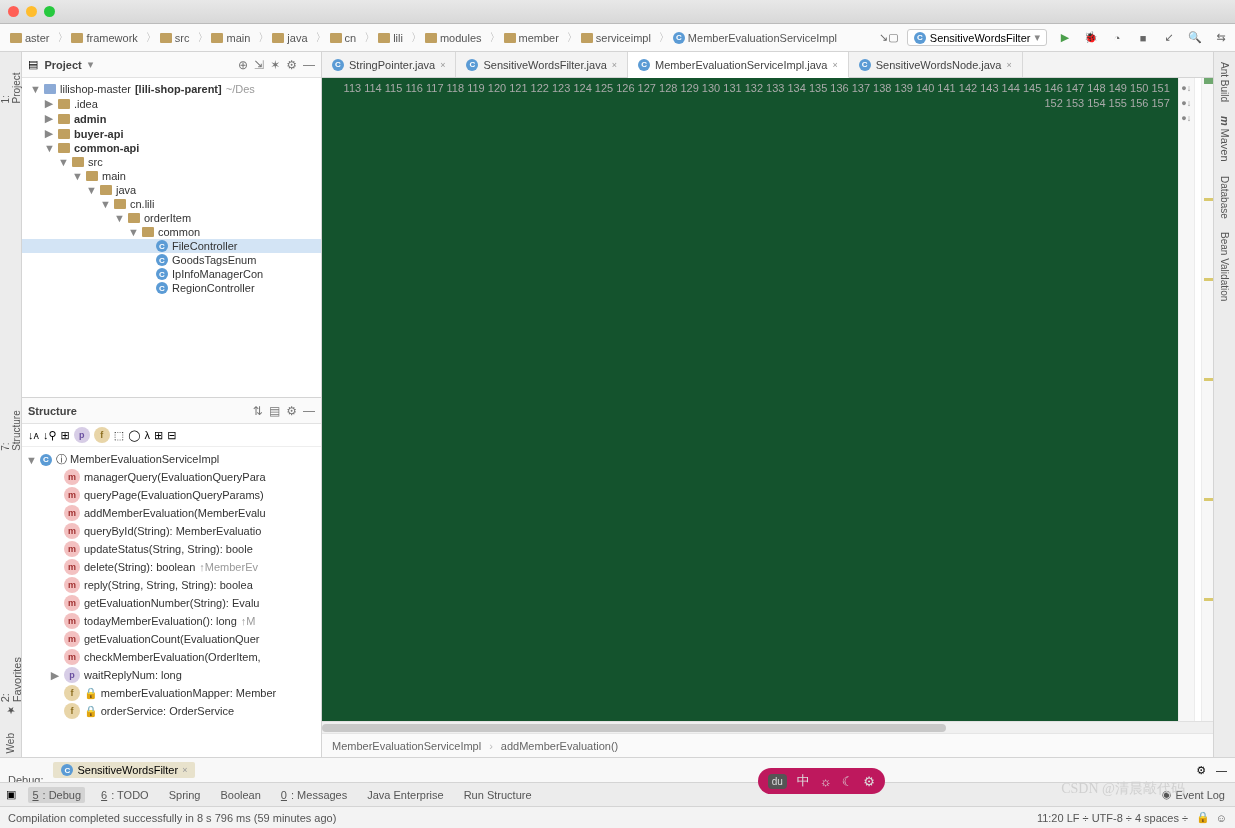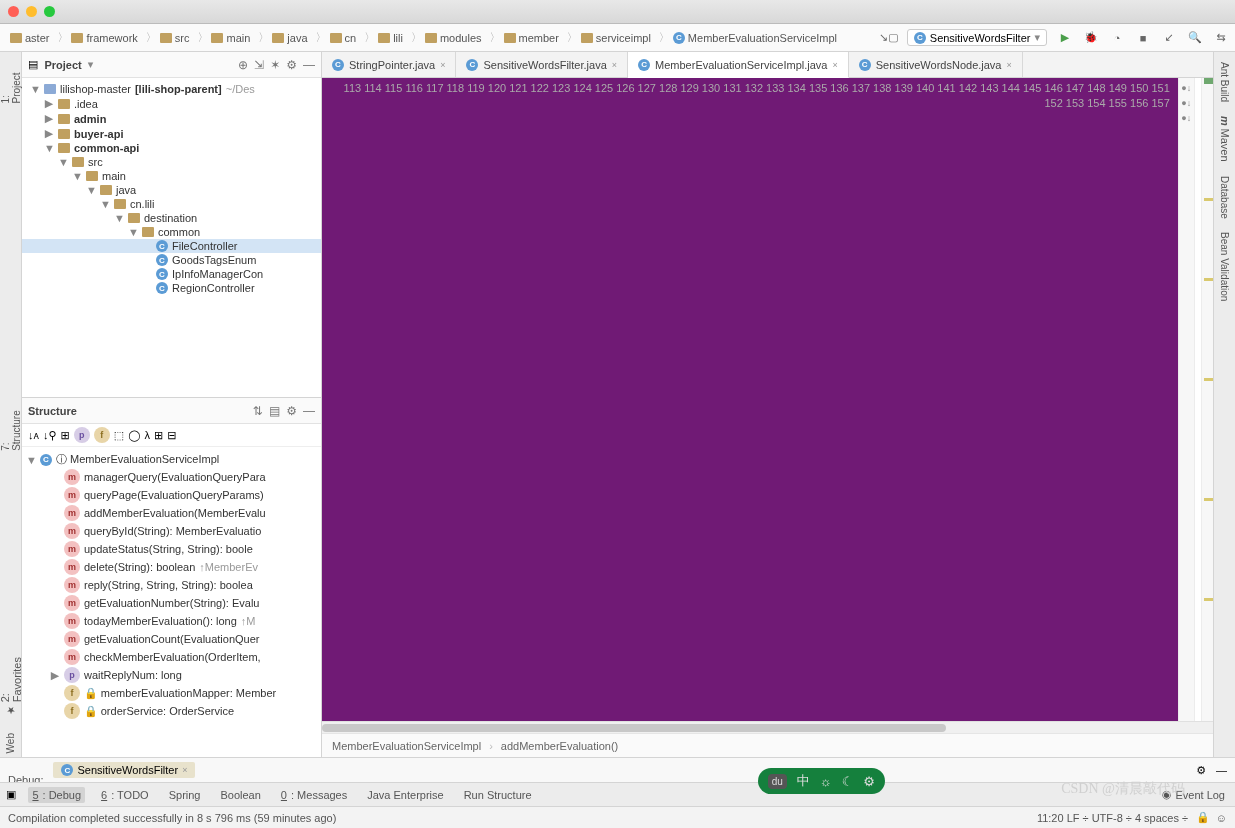--- a/index.html
+++ b/index.html
@@ -38,39 +38,39 @@
 .structure { border-top:1px solid #d4d4d4; display:flex; flex-direction:column; height:360px;}
 .toolbar-row { display:flex; gap:4px; padding:3px 6px; border-bottom:1px solid #eee; align-items:center;}
 .tb { width:16px; height:16px; border-radius:50%; display:inline-flex; align-items:center; justify-content:center; font-size:9px; font-weight:bold;}
 .tb.m{background:#f3c1c1;color:#a03030}.tb.f{background:#e8d5a8;color:#8a6d1e}.tb.p{background:#d7cde6;color:#6a4fa0}
 .editor { flex:1; display:flex; flex-direction:column; background:#fff; }
 .tabs { height:26px; display:flex; border-bottom:1px solid #d4d4d4; background:#f3f3f3; }
 .tab { padding:4px 10px; display:flex; align-items:center; gap:5px; border-right:1px solid #d8d8d8; color:#444; cursor:pointer; }
 .tab.active { background:#fff; border-bottom:1px solid #fff; margin-bottom:-1px; }
 .tab .x { color:#999; font-size:9px; }
 .code-area { flex:1; display:flex; overflow:hidden; font-family:Menlo,Consolas,monospace; font-size:12px; }
-.gutter-num { background:#701a75; color:#aaa; text-align:right; padding:3px 8px 0 14px; line-height:15px; border-right:1px solid #ececec; user-select:none;}
+.gutter-num { background:#14532d; color:#aaa; text-align:right; padding:3px 8px 0 14px; line-height:15px; border-right:1px solid #ececec; user-select:none;}
 .gutter-mark { width:18px; background:#f7f7f7; border-right:1px solid #ececec; line-height:15px; font-size:9px; color:#888; text-align:center; padding-top:3px;}
 .code { flex:1; padding:3px 0 0 6px; line-height:15px; white-space:pre; overflow:auto; position:relative; }
 .bc-editor { height:24px; border-top:1px solid #e5e5e5; display:flex; align-items:center; padding:0 10px; gap:8px; color:#666; background:#fafafa;}
 .scroll-h { height:12px; background:#f0f0f0; border-top:1px solid #e0e0e0; position:relative;}
 .scroll-thumb { position:absolute; height:8px; top:2px; background:#c8c8c8; border-radius:4px; }
 .right-strip { width:14px; background:#f7f7f7; border-left:1px solid #ececec; position:relative;}
 .mark-y { position:absolute; left:2px; width:10px; height:3px; background:#d9c96e; }
 .mark-g { position:absolute; left:2px; width:10px; height:6px; background:#6fa86f; top:0;}
 .debug-bar { height:25px; background:#f8f8f8; border-top:1px solid #d4d4d4; display:flex; align-items:center; padding:0 8px; gap:10px;}
 .debug-bar .lbl { color:#555;margin-top:20px; }
 .debug-tab { background:#e8e2cc; padding:2px 8px; border-radius:2px; display:flex; align-items:center; gap:4px;}
 .bottom-tabs { height:24px; background:#ececec; border-top:1px solid #d4d4d4; display:flex; align-items:center; padding:0 6px; gap:12px; }
 .btab { display:flex; align-items:center; gap:4px; color:#555; padding:2px 4px;}
 .btab.active { background:#d3d3d3; border-radius:2px; }
 .status { height:22px; background:#f3f3f3; border-top:1px solid #d4d4d4; display:flex; align-items:center; padding:0 8px; color:#555; font-size:10px;}
 .status .mid{flex:1}
 .watermark { position:absolute; right:50px; bottom:30px; color:#d0d0d0; font-size:14px; font-family:"Microsoft YaHei"; pointer-events:none;}
-.float-pill { position:absolute; bottom:34px; right:350px; background:#15803d; border-radius:16px; padding:4px 10px; display:flex; gap:10px; align-items:center; color:#ddd;}
+.float-pill { position:absolute; bottom:34px; right:350px; background:#be185d; border-radius:16px; padding:4px 10px; display:flex; gap:10px; align-items:center; color:#ddd;}
 .float-pill span{font-size:13px}
 </style>
 </head>
 <body>
 
 <div class="titlebar">
   <div class="dots">
     <div class="dot r"></div>
     <div class="dot y"></div>
     <div class="dot g"></div>
@@ -182,21 +182,21 @@
         <div class="tree-row">
           <span class="indent" style="width:70px"></span>
           <span class="tw">▼</span>
           <span class="fico"></span> 
           <span>cn.lili</span>
         </div>
         <div class="tree-row">
           <span class="indent" style="width:84px"></span>
           <span class="tw">▼</span>
           <span class="fico"></span> 
-          <span>destination</span>
+          <span>orderItem</span>
         </div>
         <div class="tree-row">
           <span class="indent" style="width:98px"></span>
           <span class="tw">▼</span>
           <span class="fico"></span> 
           <span>common</span>
         </div>
         <div class="tree-row sel">
           <span class="indent" style="width:112px"></span>
           <span class="tw"></span>

